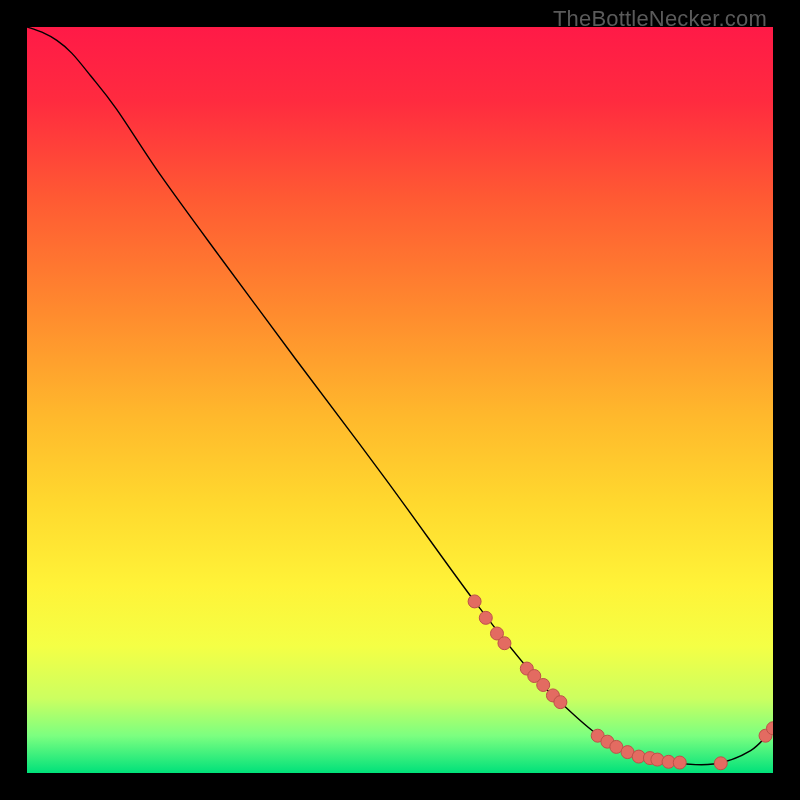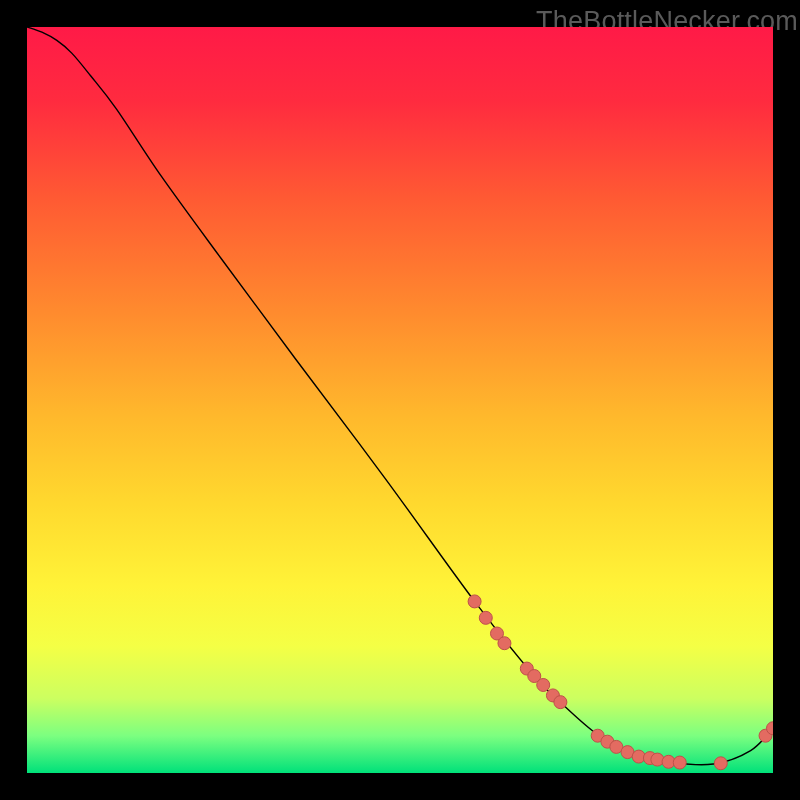--- a/index.html
+++ b/index.html
@@ -13,23 +13,23 @@
   }
   .stage {
     position: relative;
     width: 800px;
     height: 800px;
     background: #000;
   }
   .watermark {
     position: absolute;
     top: 6px;
-    right: 2px;
+    right: 33px;
     color: #5a5a5a;
-    font-size: 27px;
+    font-size: 22px;
     font-weight: 500;
     letter-spacing: 0.2px;
     user-select: none;
   }
   
   .plot {
     position: absolute;
     left: 27px;
     top: 27px;
     width: 746px;

